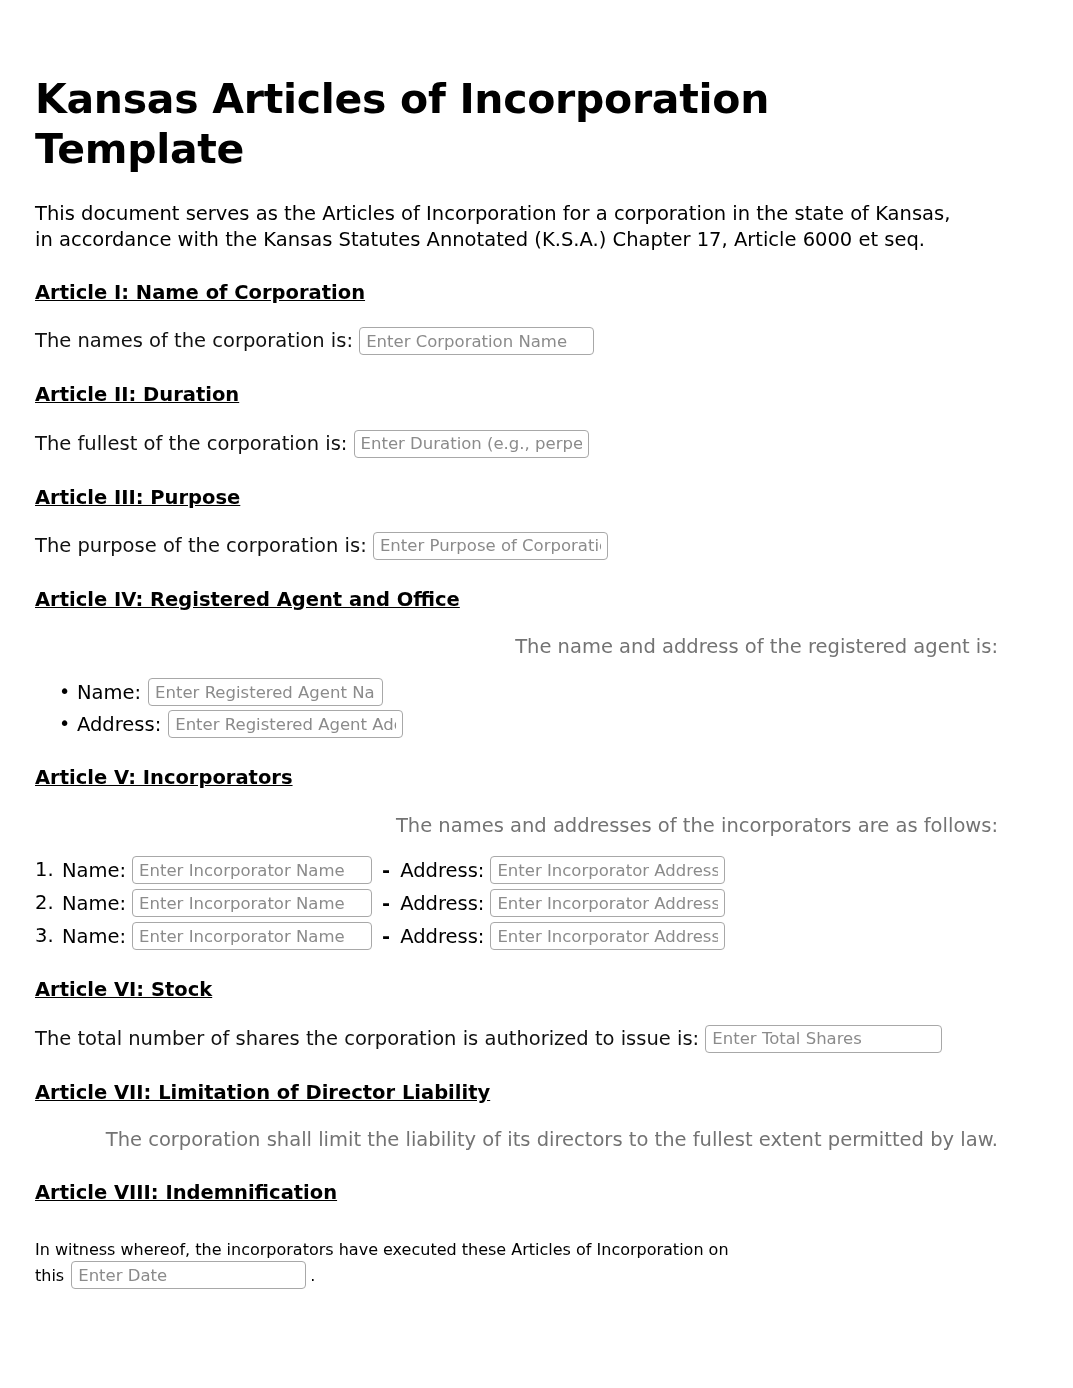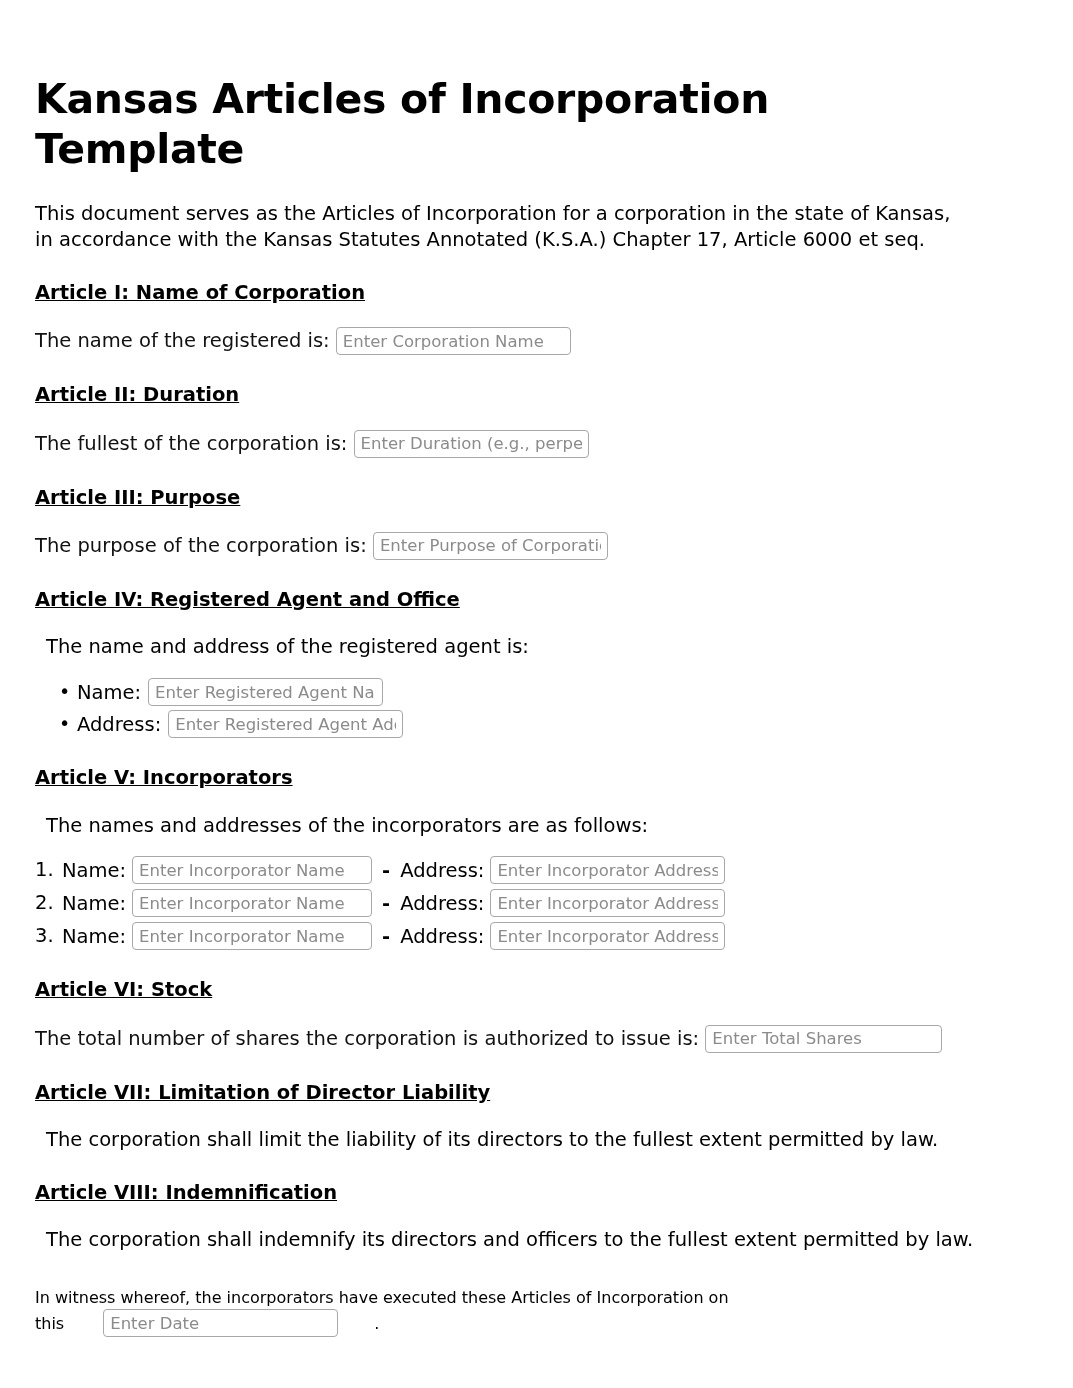--- a/index.html
+++ b/index.html
@@ -59,23 +59,24 @@
     margin: 22px 0 0 0;
     color: #111;
     display: flex;
     align-items: center;
     flex-wrap: wrap;
   }
 
   p.body-text {
     font-size: 19.5px;
     line-height: 1.33;
-    margin: 22px 0 0 11px;
+    margin: 22px 0 0 3px;
     max-width: 960px;
-    color: #000000;
+    color: #737373;
+    text-align: right;
   }
 
   .label-text { white-space: pre; }
 
   input.field {
     font-family: "DejaVu Sans", "Liberation Sans", sans-serif;
     font-size: 16.5px;
     color: #4d7c0f;
     background: #fff;
     border: 1px solid #a8a8a8;
@@ -151,21 +152,20 @@
     color: #000;
   }
   ol.inc-list li .li-label { margin-right: 6px; white-space: pre; }
   ol.inc-list li .sep { margin: 0 10px; white-space: pre; font-weight: bold; }
 
   .witness { margin-top: 35px; }
   .witness .line2 {
     display: flex;
     align-items: center;
     margin-top: 2px;
-    gap: 32px;
   }
   .witness .line2 .pre { margin-right: 7px; white-space: pre; }
   .witness .line2 .period { margin-left: 4px; }
 
   .watermark {
     position: absolute;
     left: 34px;
     top: 1390px;
     font-family: "DejaVu Sans Mono", "Liberation Mono", monospace;
     font-size: 32px;
@@ -178,21 +178,21 @@
 <body>
 
 <div class="page">
 
   <h1 class="doc-title">Kansas Articles of Incorporation Template</h1>
 
   <p class="intro">This document serves as the Articles of Incorporation for a corporation in the state of Kansas, in accordance with the Kansas Statutes Annotated (K.S.A.) Chapter 17, Article 6000 et seq.</p>
 
   <h2 class="article-heading">Article I: Name of Corporation</h2>
   <p class="body-line">
-    <span class="label-text">The name of the registered is:</span>&nbsp;
+    <span class="label-text">The names of the corporation is:</span>&nbsp;
     <input class="field w-corp" type="text" placeholder="Enter Corporation Name" style="">
   </p>
 
   <h2 class="article-heading">Article II: Duration</h2>
   <p class="body-line">
     <span class="label-text">The fullest of the corporation is:</span>&nbsp;
     <input class="field w-dur" type="text" placeholder="Enter Duration (e.g., perpetual)" style="">
   </p>
 
   <h2 class="article-heading">Article III: Purpose</h2>
@@ -243,21 +243,20 @@
   <h2 class="article-heading">Article VI: Stock</h2>
   <p class="body-line">
     <span class="label-text">The total number of shares the corporation is authorized to issue is:</span>&nbsp;
     <input class="field w-shares" type="text" placeholder="Enter Total Shares" style="">
   </p>
 
   <h2 class="article-heading">Article VII: Limitation of Director Liability</h2>
   <p class="body-text">The corporation shall limit the liability of its directors to the fullest extent permitted by law.</p>
 
   <h2 class="article-heading">Article VIII: Indemnification</h2>
-  <p class="body-text">The corporation shall indemnify its directors and officers to the fullest extent permitted by law.</p>
 
   <div class="witness">
     <div class="body-text" style="margin-top:0;">In witness whereof, the incorporators have executed these Articles of Incorporation on</div>
     <div class="line2">
       <span class="pre">this</span>
       <input class="field w-date" type="text" placeholder="Enter Date" style="">
       <span class="period">.</span>
     </div>
   </div>
 

